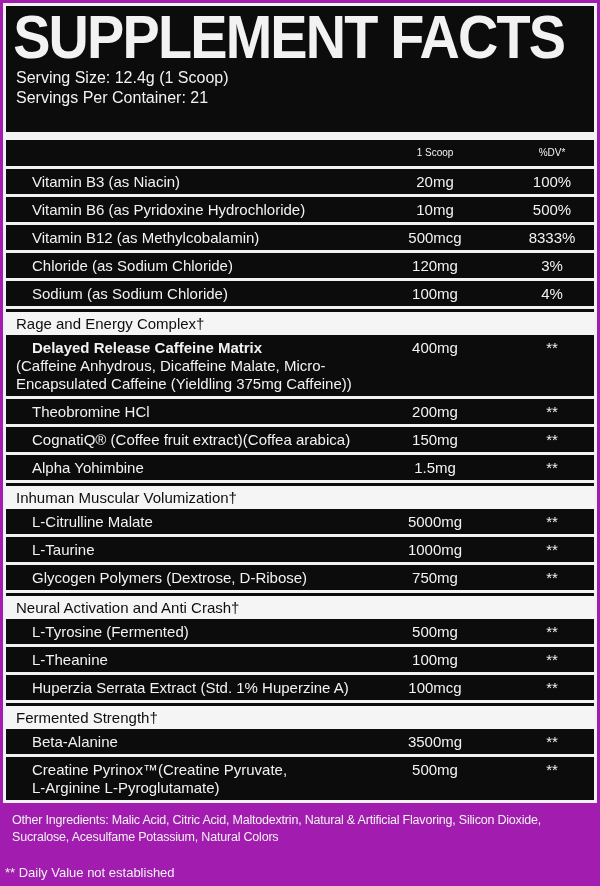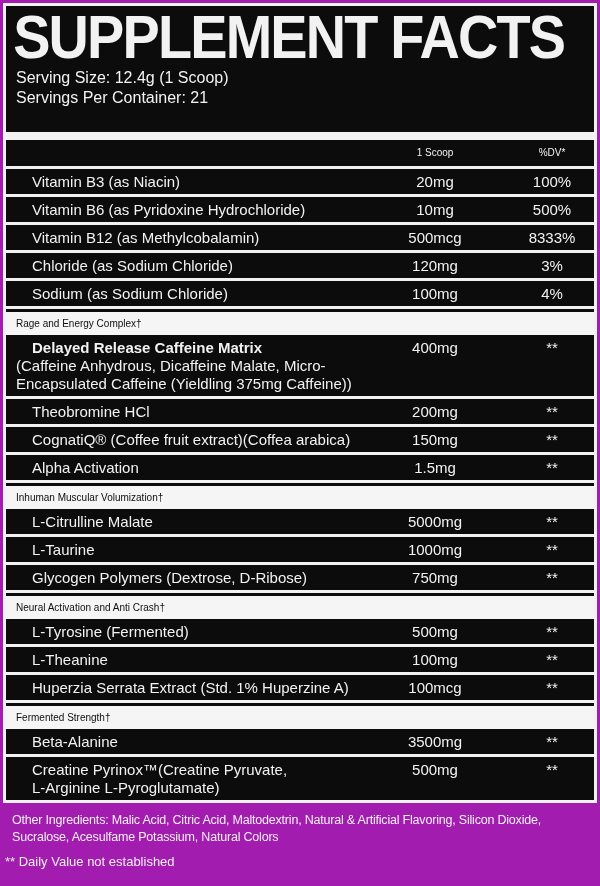--- a/index.html
+++ b/index.html
@@ -52,33 +52,33 @@
     line-height:18px;
   }
   .ing-row:last-child{border-bottom:none;border-radius:16px;}
   .row-main{display:flex;align-items:flex-start;}
   .row-sub{padding-left:10px;white-space:pre-line;}
   .bold{font-weight:bold;}
   .section-bar{
     margin-top:3px;
     background:#f5f5f5;
     color:#0e0e0e;
-    font-size:10px;
+    font-size:15px;
     line-height:17px;
     padding:3px 10px;
   }
   .footer{
     padding:9px 12px 0;
     font-size:12.5px;
     line-height:17px;
     letter-spacing:-0.2px;
   }
   .other-ing{white-space:pre-line;}
   .dv-note{
-    margin-top:7px;
+    margin-top:18px;
     margin-left:-7px;
     font-size:13px;
     letter-spacing:0;
   }
 </style>
 </head>
 <body>
 
 <div class="label">
   <div class="frame">
@@ -148,21 +148,21 @@
         </div>
         <div class="ing-row">
           <div class="row-main">
             <div class="cell name">CognatiQ® (Coffee fruit extract)(Coffea arabica)</div>
             <div class="cell amt">150mg</div>
             <div class="cell dv">**</div>
           </div>
         </div>
         <div class="ing-row">
           <div class="row-main">
-            <div class="cell name">Alpha Activation</div>
+            <div class="cell name">Alpha Yohimbine</div>
             <div class="cell amt">1.5mg</div>
             <div class="cell dv">**</div>
           </div>
         </div>
         <div class="section-bar">Inhuman Muscular Volumization†</div>
         <div class="ing-row">
           <div class="row-main">
             <div class="cell name">L-Citrulline Malate</div>
             <div class="cell amt">5000mg</div>
             <div class="cell dv">**</div>

